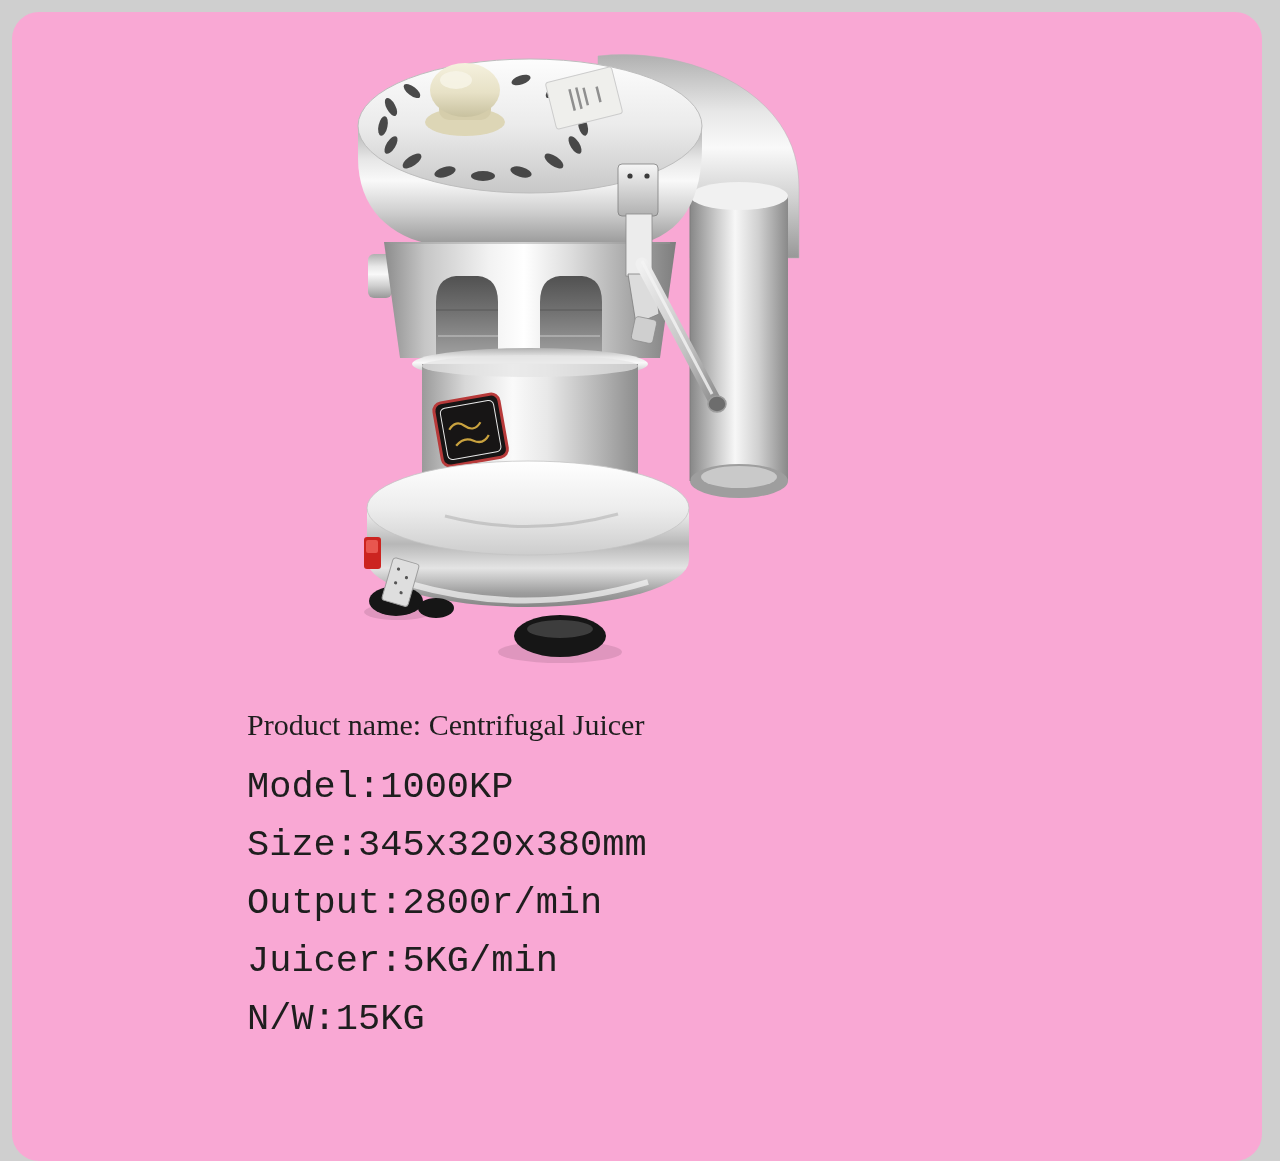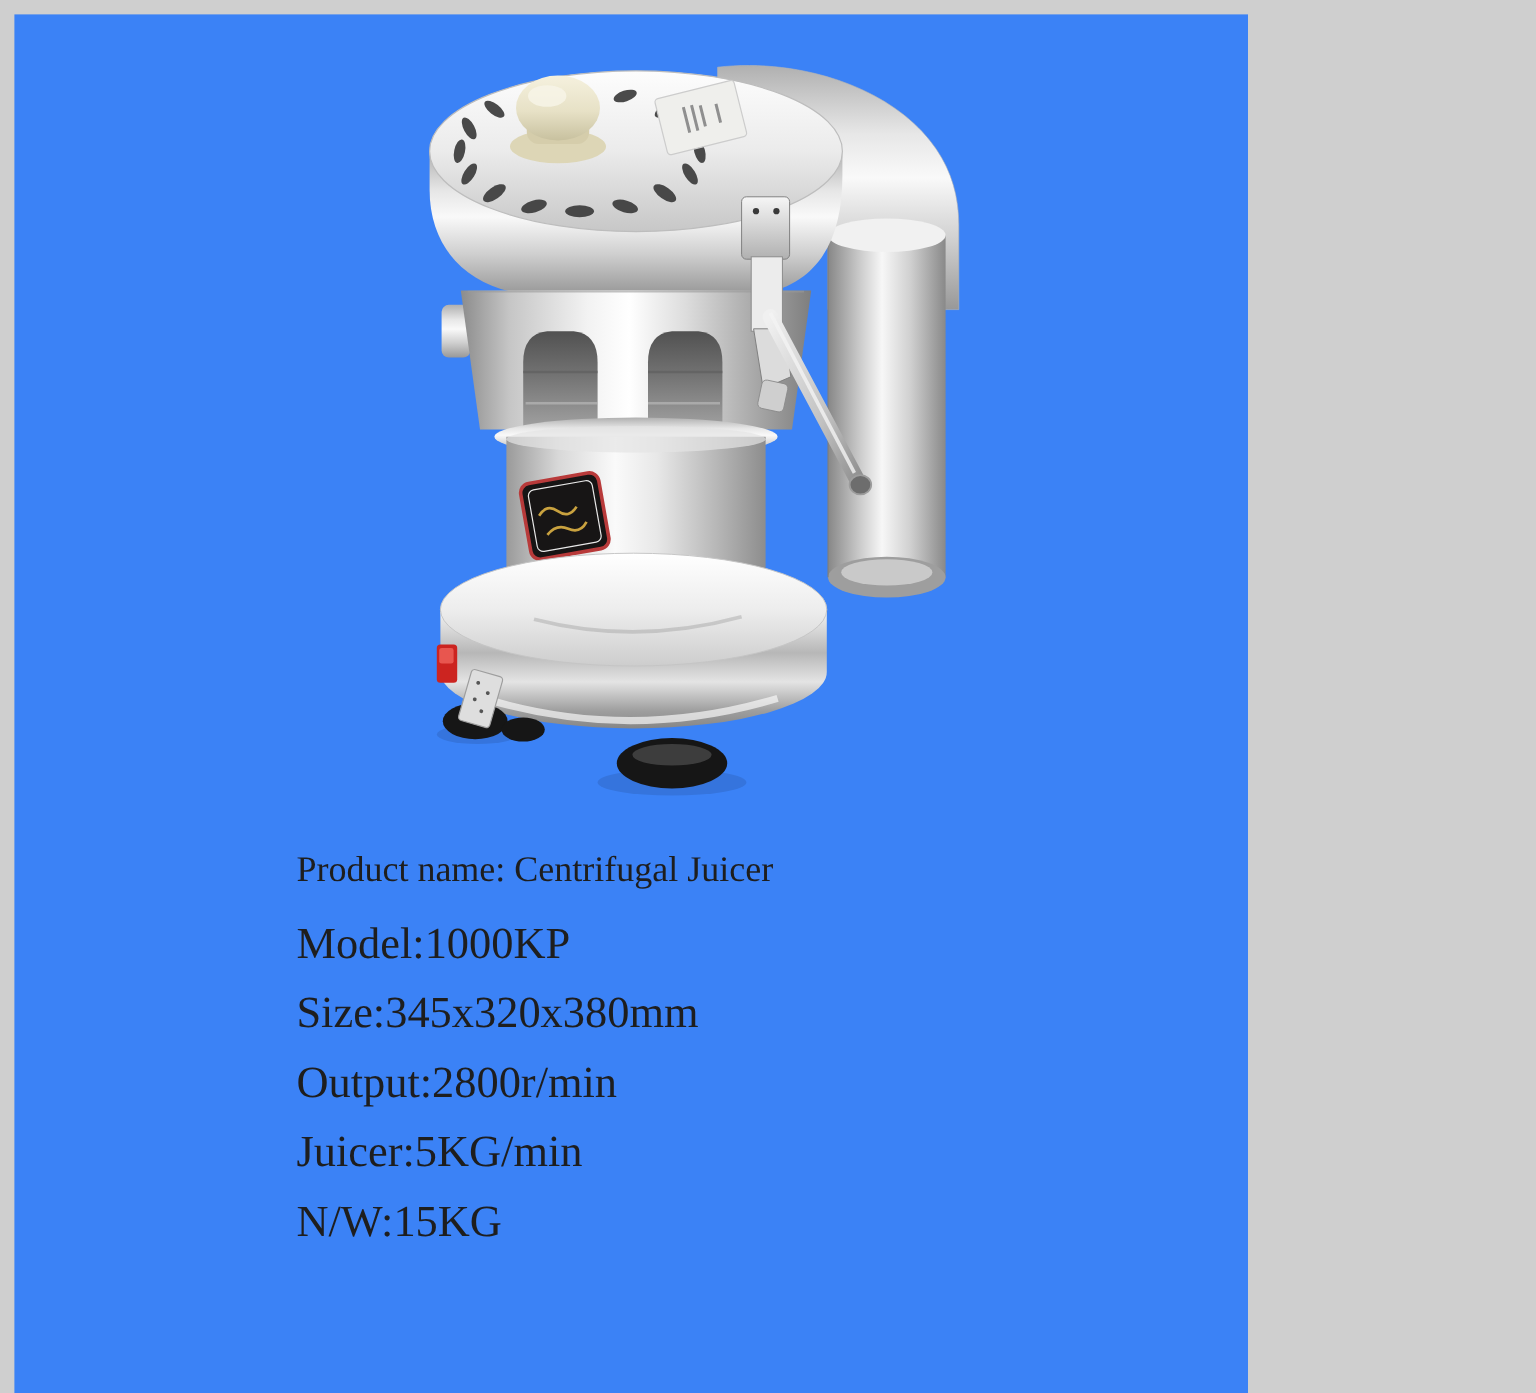--- a/index.html
+++ b/index.html
@@ -3,34 +3,35 @@
 <meta charset="utf-8">
 <style>
   html,body{margin:0;padding:0;}
   body{
     width:1280px;height:1161px;position:relative;
     background:#cfcfcf;
     font-family:"Liberation Serif","DejaVu Serif",serif;
     overflow:hidden;
   }
   .card{
-    position:absolute;left:12px;top:12px;width:1028px;height:1149px;
-    background:#3b82f6;
+    position:absolute;left:12px;top:12px;width:1250px;height:1149px;
+    background:#f9a8d4;
+    border-radius:27px;
   }
   .photo-wrap{
     position:absolute;left:338px;top:34px;width:460px;height:632px;
   }
   .specs{
     position:absolute;left:235px;top:692px;color:#1e1e1e;
   }
   .specs .name{
     font-size:30px;line-height:42px;margin:0 0 12px 0;white-space:nowrap;
   }
   .specs .line{
-    font-size:37px;line-height:58px;white-space:nowrap;
+    font-size:37px;line-height:58px;white-space:nowrap;font-family:Liberation Mono, monospace;
   }
 </style>
 </head>
 <body>
 
 <div class="card">
 
   <div class="photo-wrap">
     <svg viewBox="0 0 460 632" width="460" height="632" role="img" aria-label="Stainless steel centrifugal juicer with pusher knob, locking clamp, discharge spout and round base">
       <defs>

